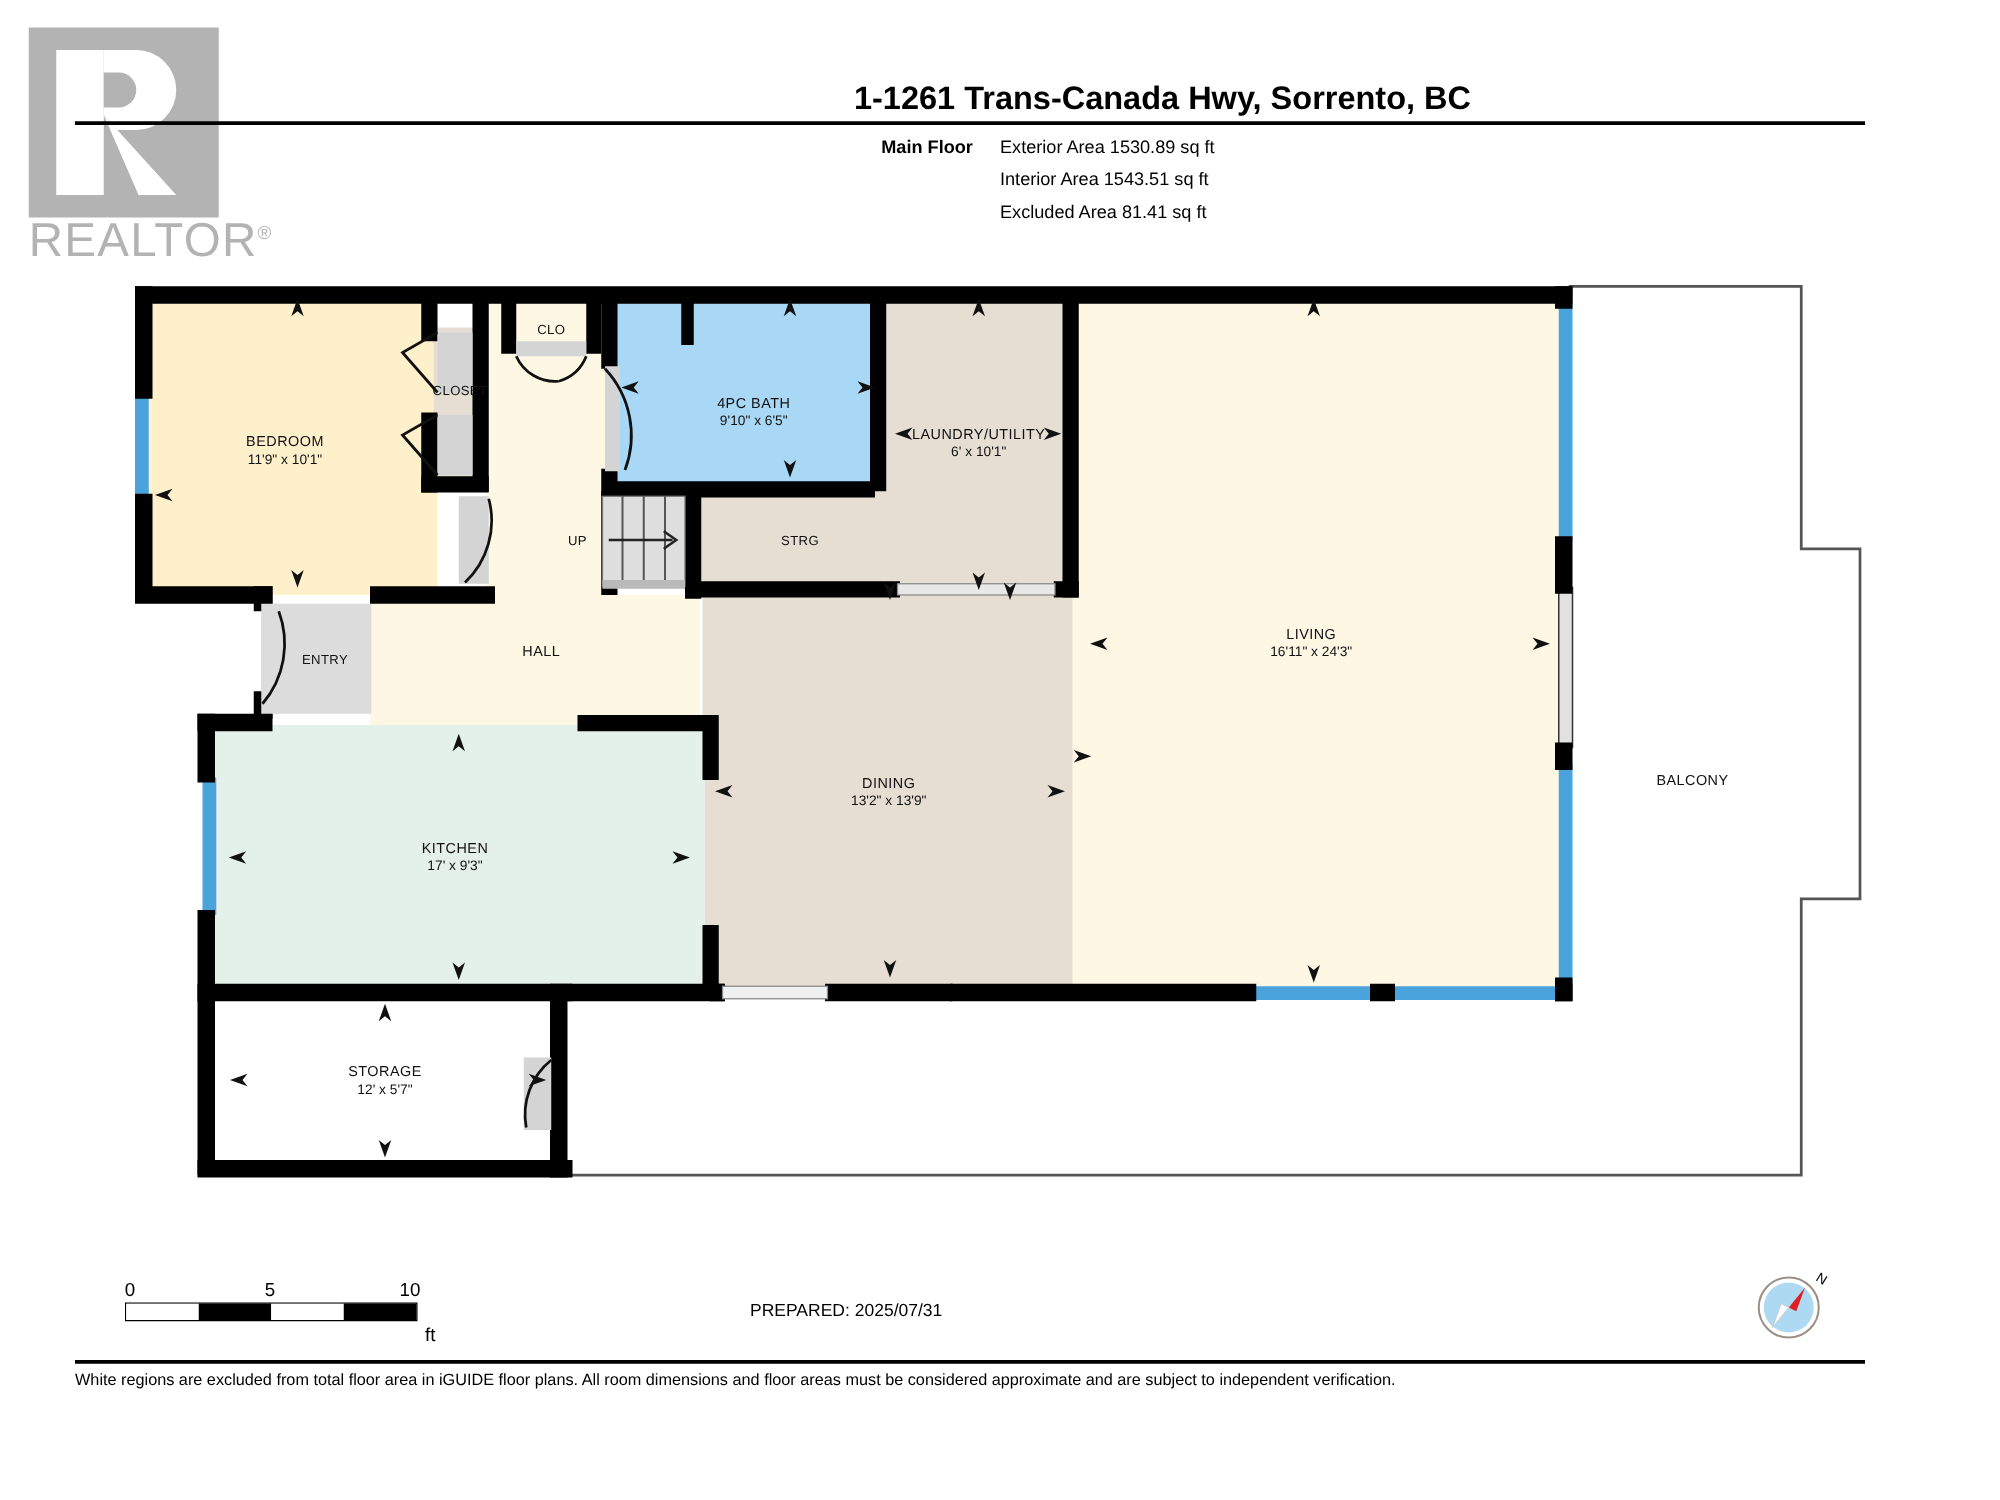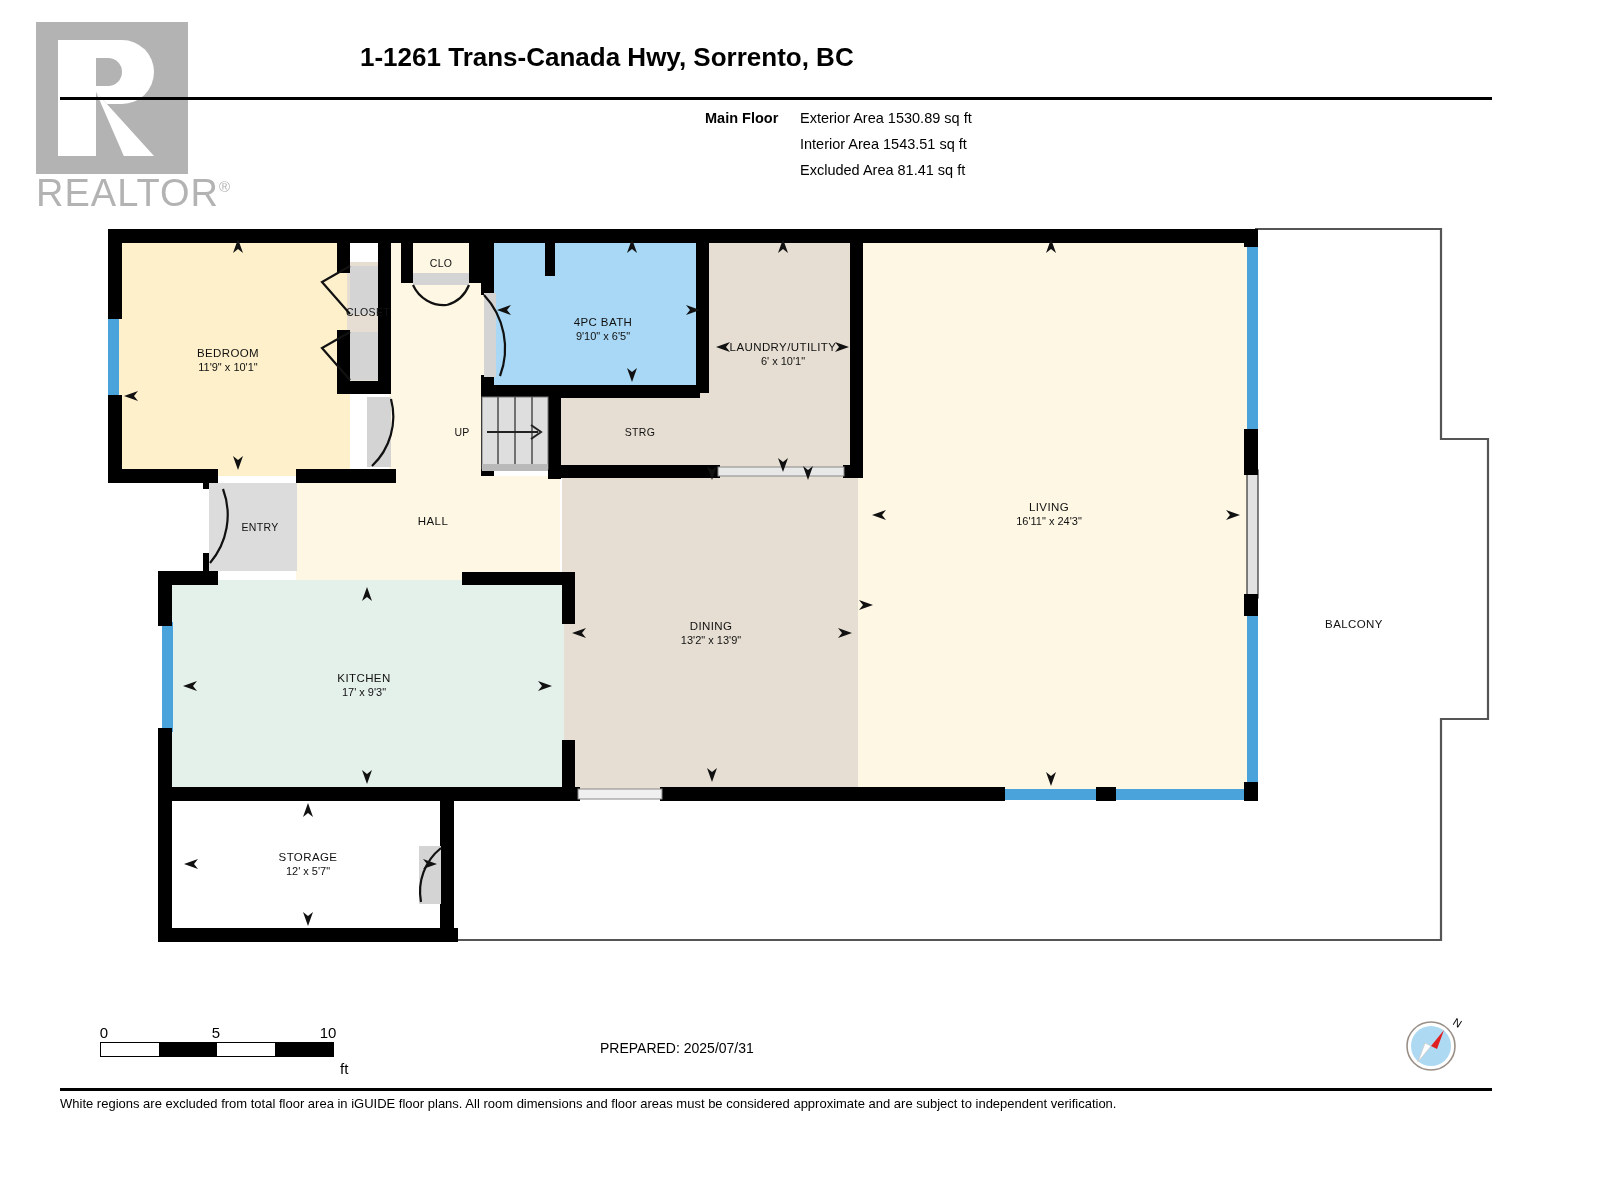--- a/index.html
+++ b/index.html
@@ -3,35 +3,35 @@
 <meta charset="utf-8">
 <title>Floor Plan</title>
 <style>
   html,body{margin:0;padding:0;background:#fff;}
   body{width:1600px;height:1200px;position:relative;overflow:hidden;
        font-family:"Liberation Sans","DejaVu Sans",sans-serif;color:#000;}
 
   .abs{position:absolute;}
 
   
-  #realtor-logo{left:36px;top:22px;width:185px;height:185px;padding-left:36px;}
+  #realtor-logo{left:23px;top:22px;width:185px;height:185px;padding-left:36px;}
   #realtor-logo .mark{position:absolute;left:0;top:0;width:152px;height:152px;background:#b3b3b3;}
   #realtor-logo .mark .stem{position:absolute;left:22px;top:18px;width:38px;height:116px;background:#fff;}
   #realtor-logo .mark .bowl{position:absolute;left:60px;top:18px;width:58px;height:64px;
         background:#fff;border-radius:0 34px 34px 0;}
   #realtor-logo .mark .bowl-in{position:absolute;left:60px;top:36px;width:26px;height:28px;background:#b3b3b3;border-radius:0 16px 16px 0;}
   #realtor-logo .mark .leg2{position:absolute;left:60px;top:70px;width:58px;height:64px;background:#b3b3b3;
         clip-path:polygon(0 0, 0 100%, 100% 100%);}
   #realtor-logo .mark .leg3{position:absolute;left:60px;top:70px;width:58px;height:64px;background:#fff;
         clip-path:polygon(0 0, 100% 100%, 48% 100%);}
   #realtor-logo .word{position:absolute;left:0;top:150px;font-size:38px;letter-spacing:1px;
         color:#b3b3b3;font-family:"Liberation Sans",sans-serif;white-space:nowrap;}
   #realtor-logo .word sup{font-size:15px;vertical-align:super;}
 
-  #plan-title{left:360px;top:42px;width:1140px;text-align:left;
+  #plan-title{left:360px;top:63px;width:1140px;text-align:center;
       font-size:26px;font-weight:bold;letter-spacing:0px;}
   #title-rule{left:60px;top:97px;width:1432px;height:0;border-top:3px solid #000;}
 
   #areas{left:705px;top:105px;width:560px;font-size:14.5px;line-height:26px;}
   #areas .floor-label{font-weight:bold;display:inline-block;width:95px;vertical-align:top;}
   #areas .col{display:inline-block;vertical-align:top;}
 
   
   #floorplan{left:0;top:0;width:1600px;height:1200px;}
   #floorplan svg{display:block;}

